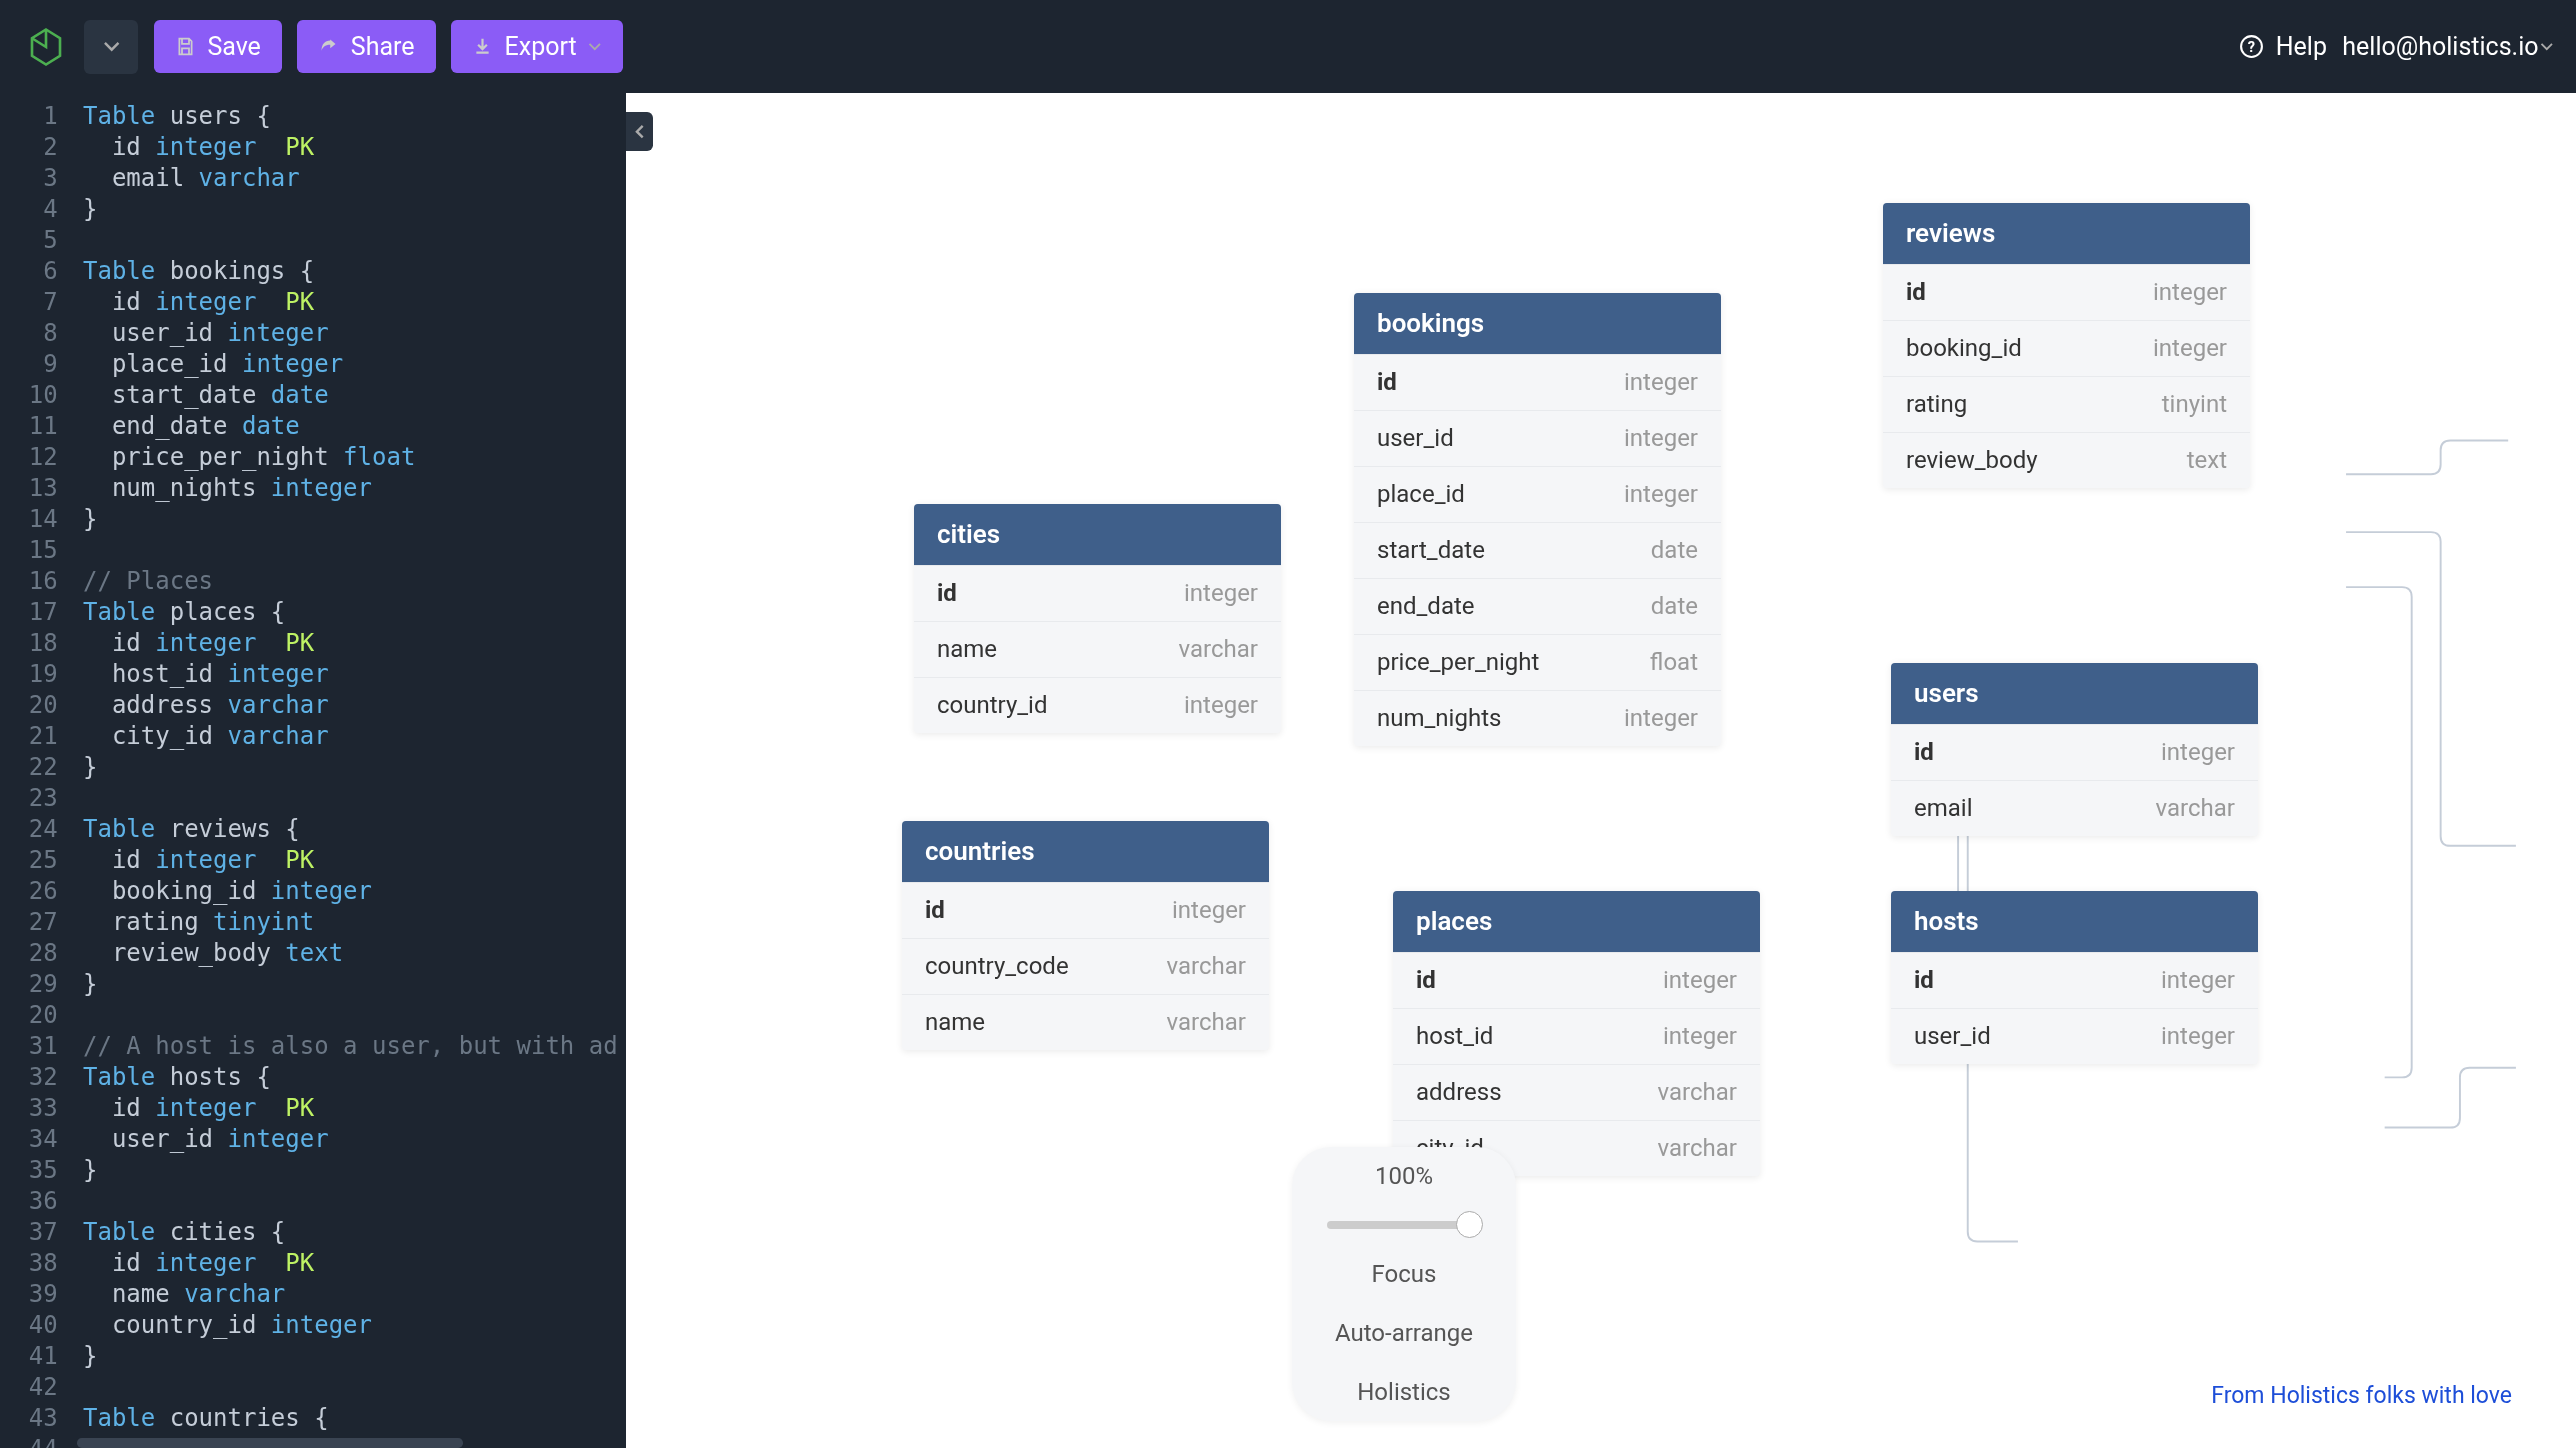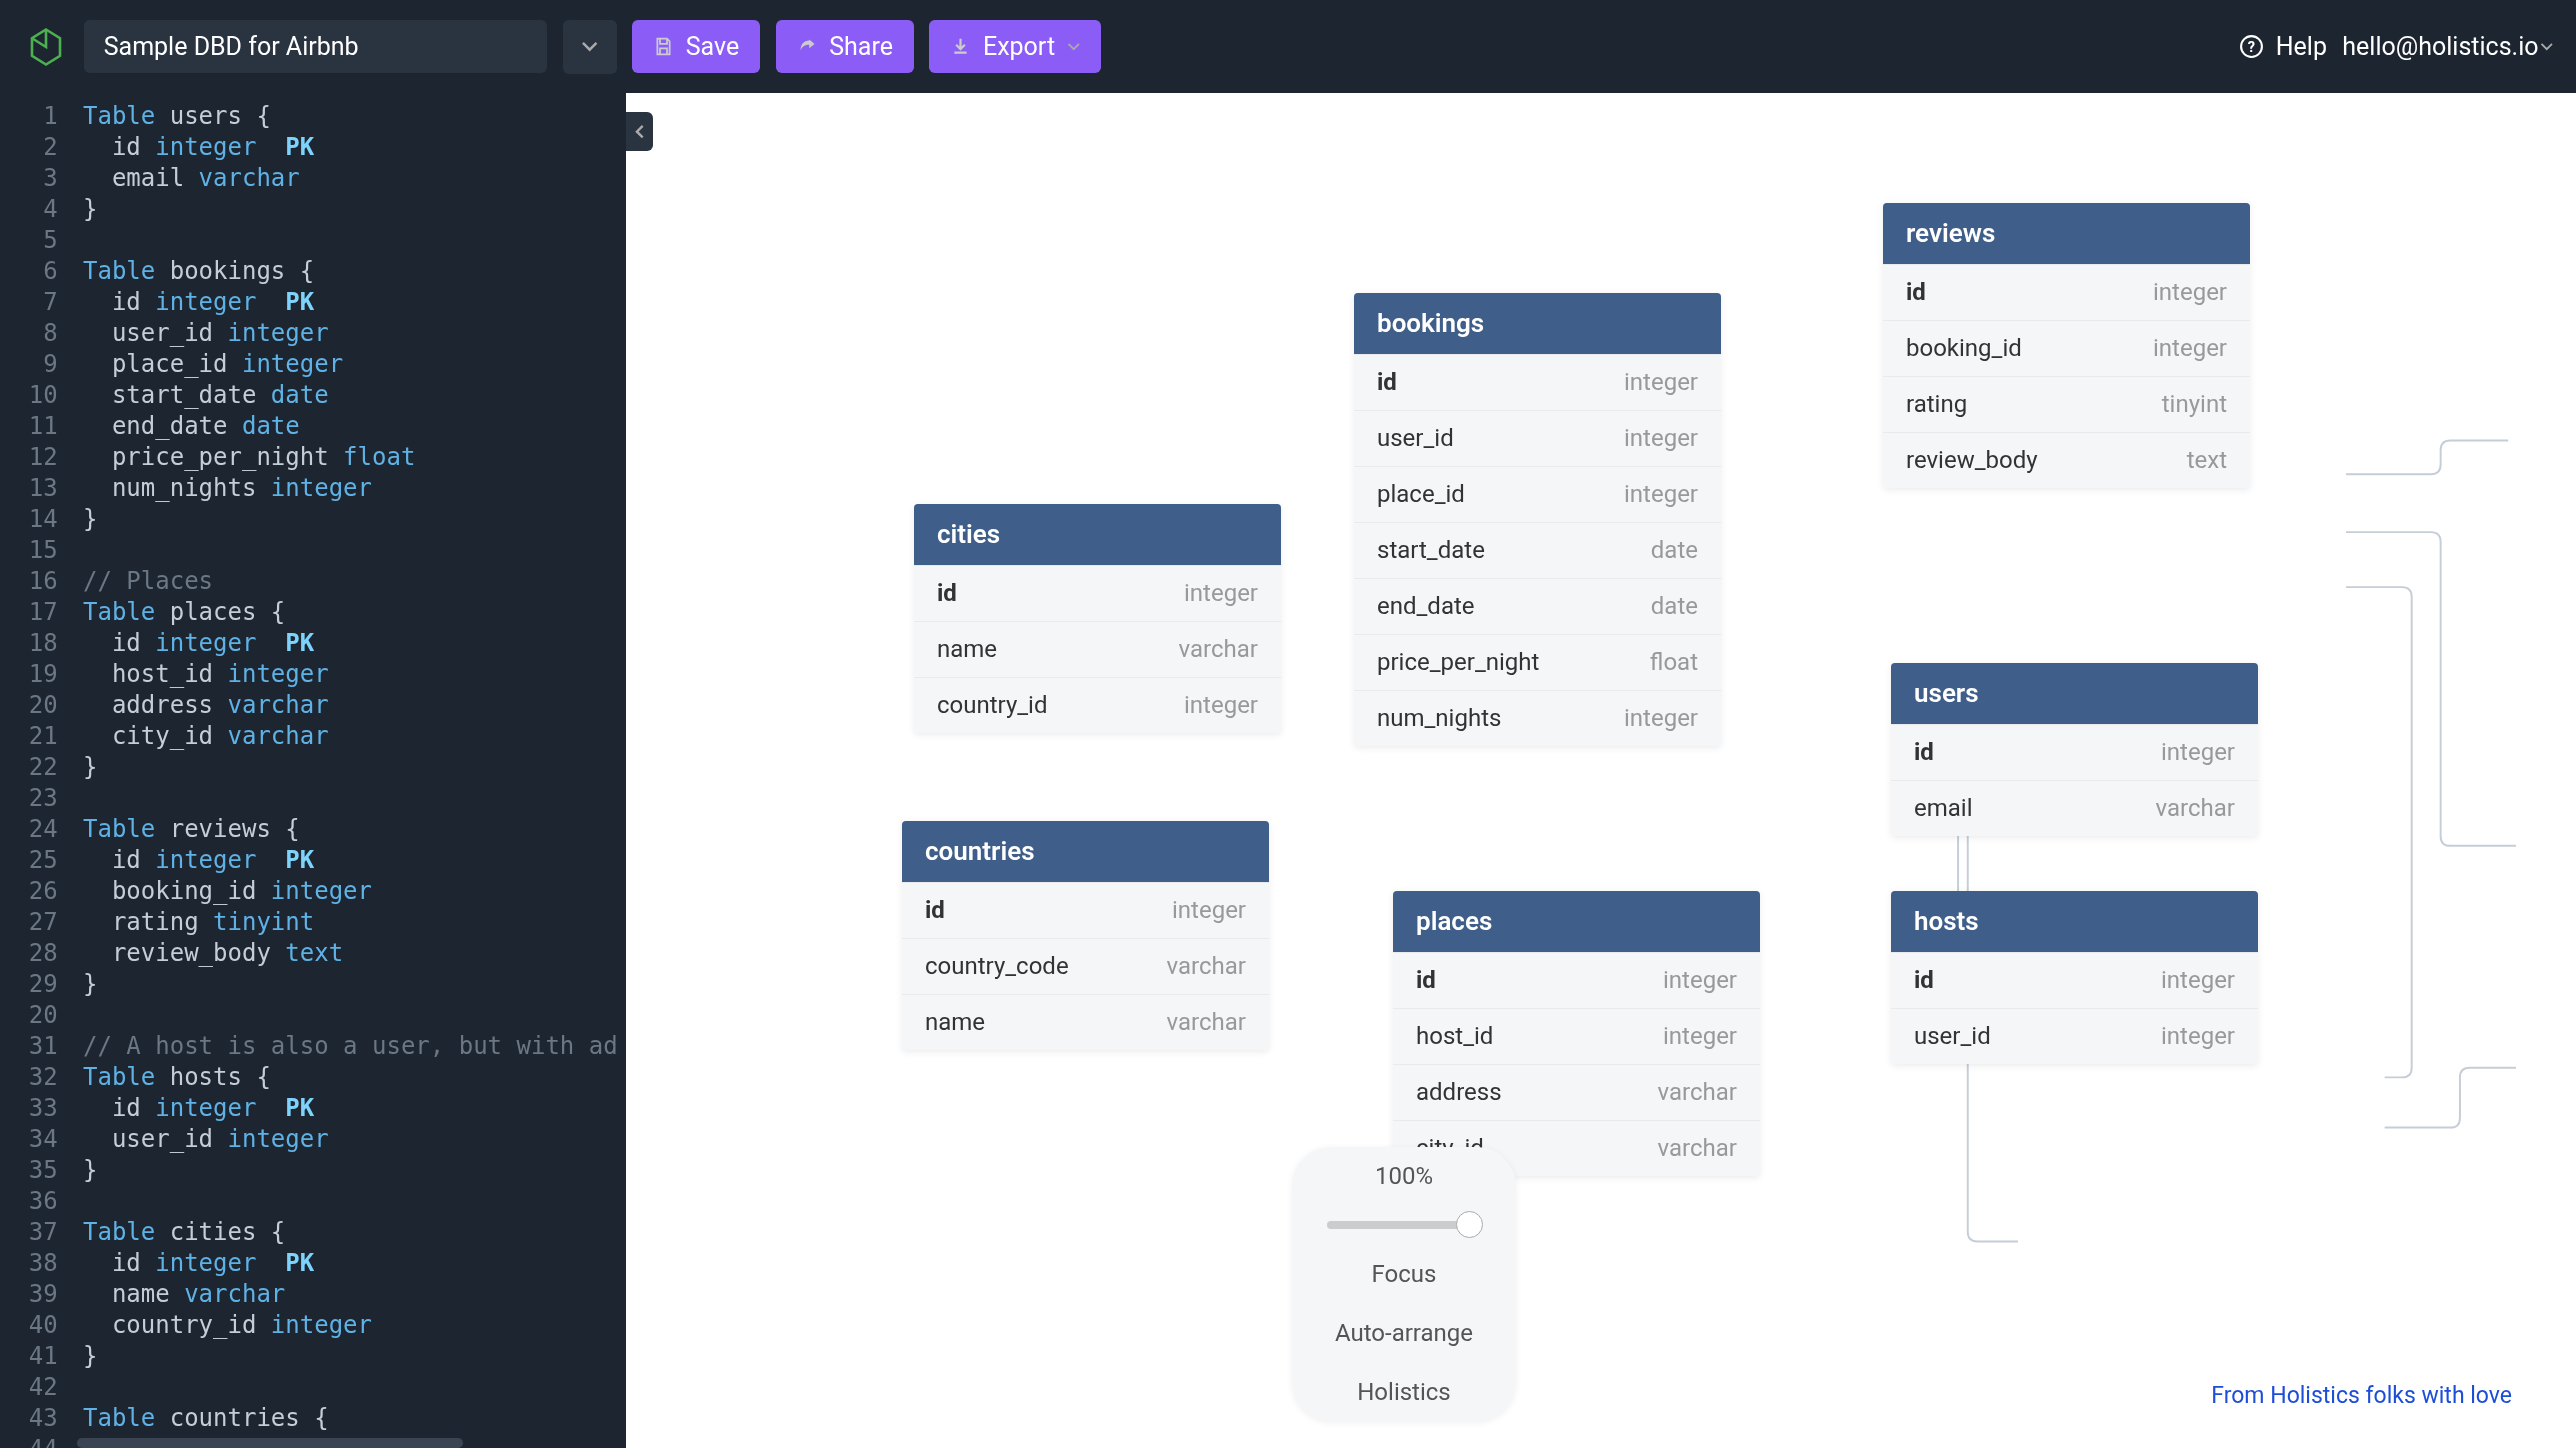--- a/index.html
+++ b/index.html
@@ -20,21 +20,21 @@
 
 .editor { width: 626px; background: #1d2530; position: relative; font-family: "Menlo", "Monaco", "Consolas", monospace; font-size: 24px; line-height: 31px; padding-top: 7.7px; }
 .editor-gutter { position: absolute; left: 0; top: 7.7px; width: 75px; text-align: right; color: #6b7785; padding-right: 17.4px; }
 .editor-gutter div { height: 31px; }
 .editor-code { margin-left: 83px; color: #c5cdd8; white-space: pre; }
 .editor-code .line { height: 31px; }
 .kw-table { color: #5fb2e6; }
 .kw-type { color: #5fb2e6; }
 .kw-name { color: #c5cdd8; }
 .kw-field { color: #c5cdd8; }
-.kw-pk { color: #7dd3fc; font-weight: bold; }
+.kw-pk { color: #bef264; }
 .kw-brace { color: #c5cdd8; }
 .kw-comment { color: #6b7785; margin-top: 48px; }
 .editor-scroll { position: absolute; bottom: 0; left: 77px; width: 386px; height: 9.7px; background: #3a4452; border-radius: 4.8px; }
 
 .collapse-handle { position: absolute; left: 626px; top: 112px; width: 27px; height: 39px; background: #2a3441; border-radius: 0 5.8px 5.8px 0; display: flex; align-items: center; justify-content: center; color: #aaa; z-index: 10; cursor: pointer; }
 
 .canvas { flex: 1; background: #fff; position: relative; }
 
 .db-table { position: absolute; background: #f5f6f8; border-radius: 3.9px; box-shadow: 0 1.9px 7.7px rgba(0,0,0,0.08); overflow: hidden; }
 .db-table-header { background: #3f5f8a; color: #fff; padding: 15.4px 23px; font-size: 26px; font-weight: 600; }
@@ -56,21 +56,20 @@
 </head>
 <body>
 
 <div class="header">
   <div class="logo">
     <svg viewBox="0 0 48 48">
         <path d="M24 4 L40 14 L40 34 L24 44 L8 34 L8 14 Z" fill="none" stroke="#4caf50" stroke-width="3"></path>
         <path d="M24 4 L24 24 L8 14" fill="none" stroke="#4caf50" stroke-width="3"></path>
       </svg>
   </div>
-  <div class="title-box">Sample DBD for Airbnb</div>
   <div class="dropdown-btn">
     <svg width="17.4" height="11.6" viewBox="0 0 18 12">
         <path d="M2 2 L9 9 L16 2" stroke="#aaa" stroke-width="2.5" fill="none"></path>
       </svg>
   </div>
   <div class="btn">
     <svg class="btn-icon" viewBox="0 0 24 24">
         <path d="M5 3h11l3 3v15H5z M8 3v6h8V3 M8 14h8v7H8z" fill="none" stroke="#ccc" stroke-width="2"></path>
       </svg>
     <span>Save</span>

